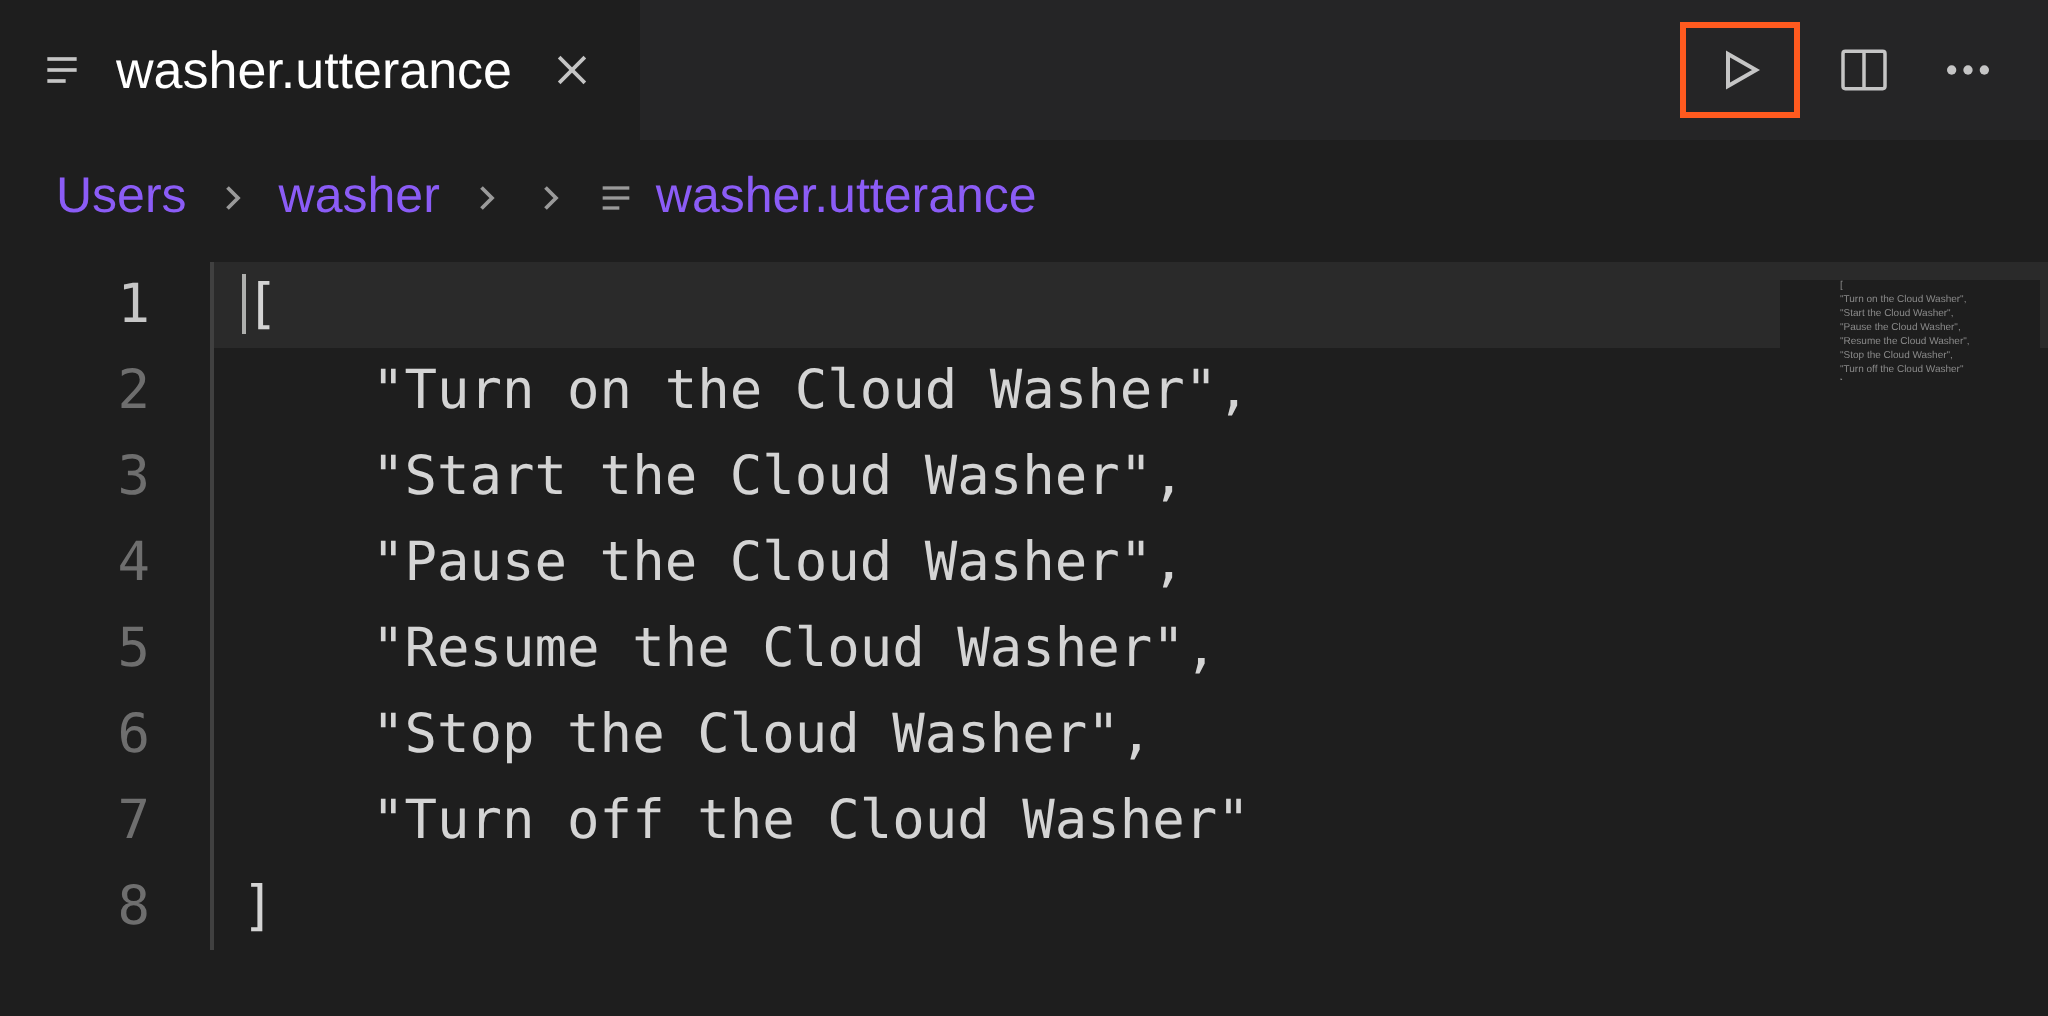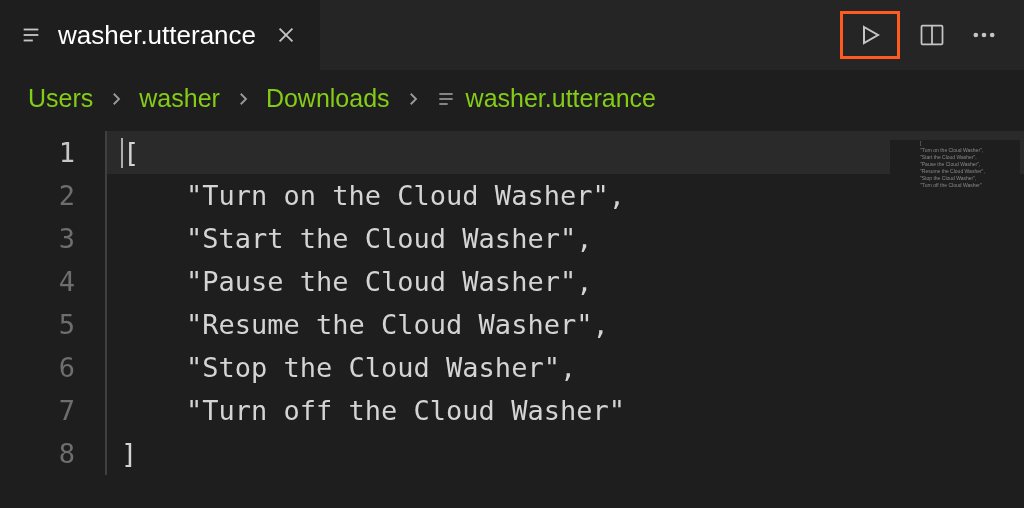--- a/index.html
+++ b/index.html
@@ -71,21 +71,21 @@
       justify-content: center;
       cursor: pointer;
     }
     
     
     .breadcrumb {
       display: flex;
       align-items: center;
       padding: 14px 28px;
       gap: 14px;
-      color: #84cc16;
+      color: #8b5cf6;
       font-size: 25px;
     }
     .breadcrumb-sep {
       color: #9a9a9a;
       display: flex;
       align-items: center;
     }
     .breadcrumb-item {
       display: flex;
       align-items: center;
@@ -206,21 +206,20 @@
     <svg width="18" height="18" viewBox="0 0 24 24" fill="none" stroke="#9a9a9a" stroke-width="2.5">
         <polyline points="9,5 16,12 9,19"></polyline>
       </svg>
   </span>
   <span class="breadcrumb-item">washer</span>
   <span class="breadcrumb-sep">
     <svg width="18" height="18" viewBox="0 0 24 24" fill="none" stroke="#9a9a9a" stroke-width="2.5">
         <polyline points="9,5 16,12 9,19"></polyline>
       </svg>
   </span>
-  <span class="breadcrumb-item">Downloads</span>
   <span class="breadcrumb-sep">
     <svg width="18" height="18" viewBox="0 0 24 24" fill="none" stroke="#9a9a9a" stroke-width="2.5">
         <polyline points="9,5 16,12 9,19"></polyline>
       </svg>
   </span>
   <span class="breadcrumb-item">
     <svg width="20" height="20" viewBox="0 0 24 24" fill="none" stroke="#9a9a9a" stroke-width="2">
       <line x1="4" y1="6" x2="20" y2="6"></line>
       <line x1="4" y1="12" x2="20" y2="12"></line>
       <line x1="4" y1="18" x2="14" y2="18"></line>

